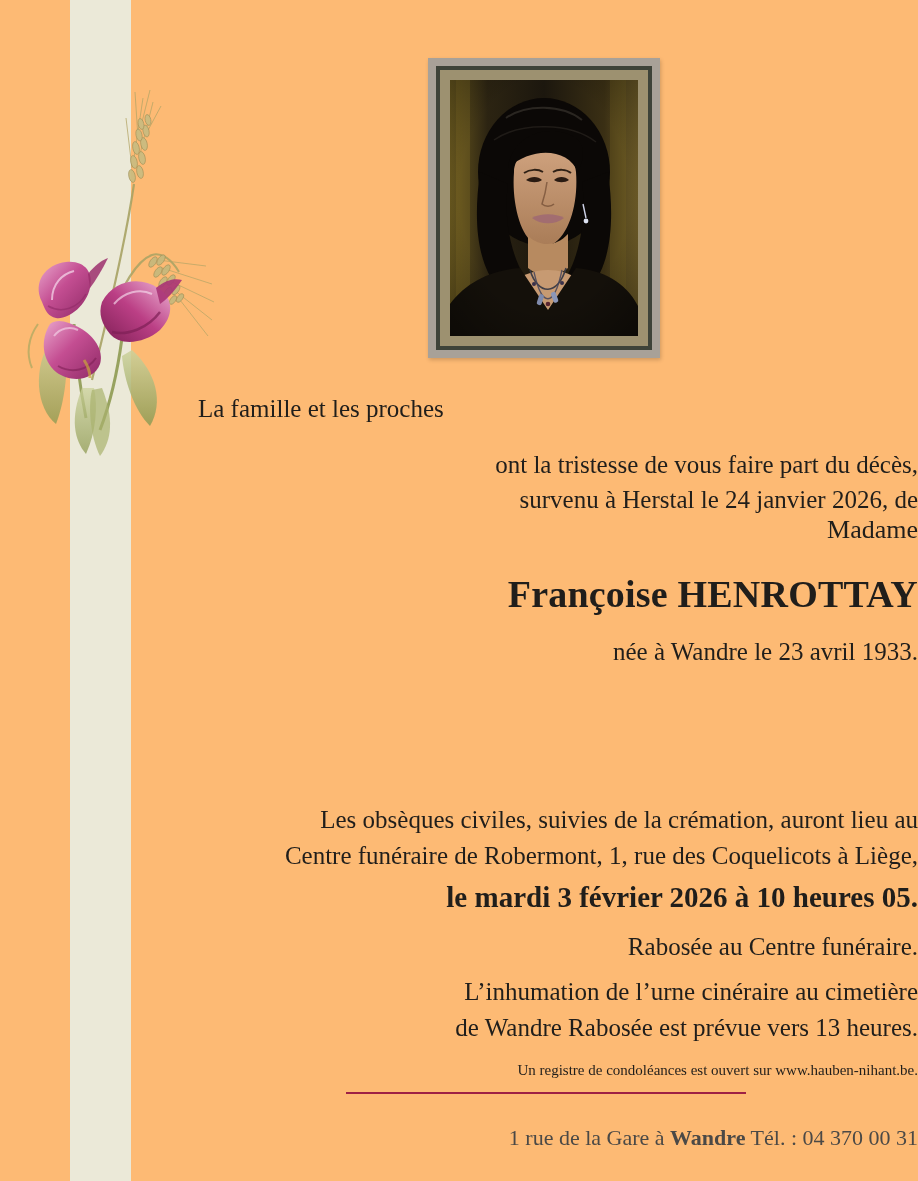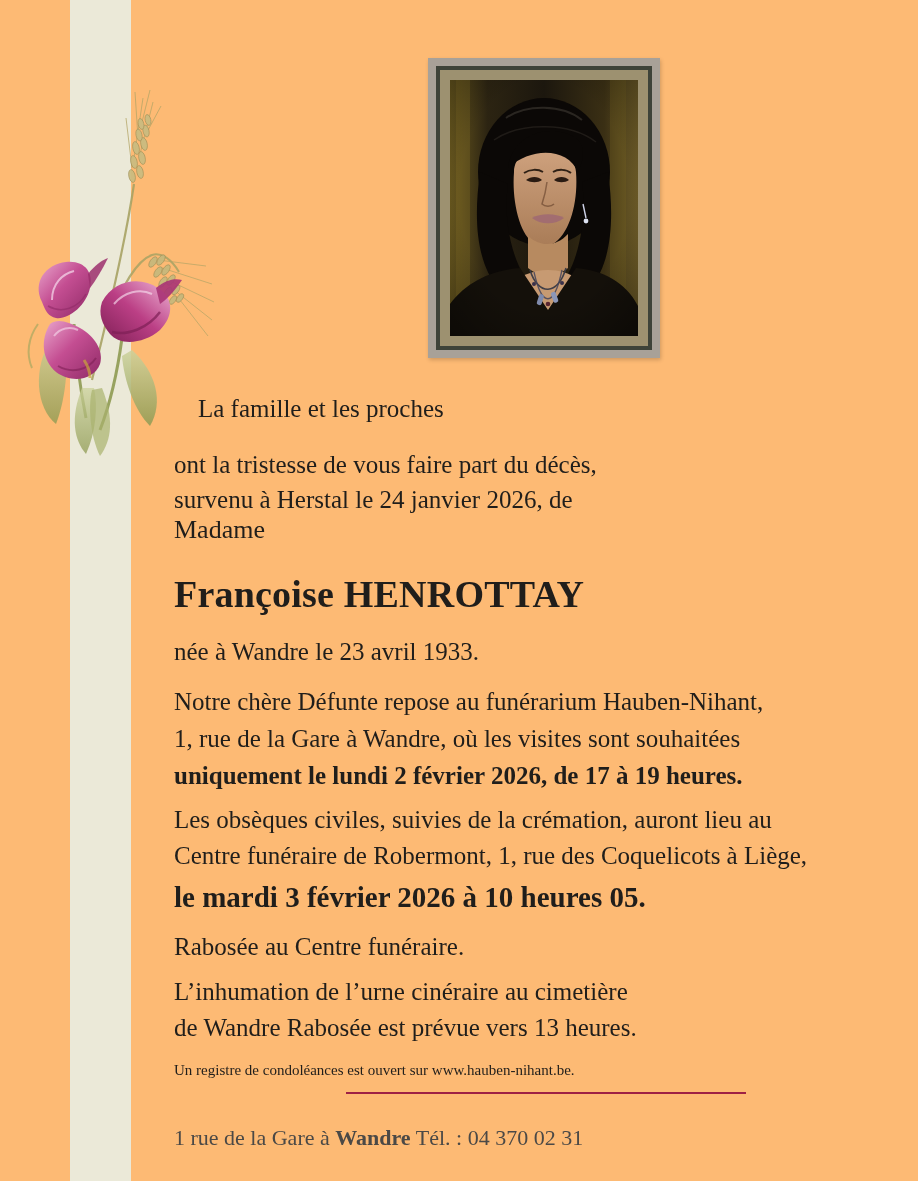--- a/index.html
+++ b/index.html
@@ -21,21 +21,21 @@
     position:absolute;left:428px;top:58px;width:232px;height:300px;
     background:#a8a198;
     box-shadow:1px 2px 4px rgba(0,0,0,.18);
   }
   .frame-line{position:absolute;left:8px;top:8px;right:8px;bottom:8px;background:#3e4339;}
   .frame-mat{position:absolute;left:12px;top:12px;right:12px;bottom:12px;background:#9d9170;}
   .photo{position:absolute;left:22px;top:22px;width:188px;height:256px;display:block;}
   
   .tblock{
     position:absolute;left:174px;width:744px;
-    text-align:left;
+    text-align:right;
     font-size:25px;line-height:37px;
     color:#201e1b;
   }
   .bl{display:block;}
   .opening{top:394px;text-align:left;padding-left:24px;line-height:30px;box-sizing:border-box;}
   .sorrow{top:447px;line-height:35px;}
   .madame{top:513px;font-weight:normal;font-size:26px;line-height:34px;}
   .name{top:572px;font-weight:bold;font-size:38px;line-height:44px;letter-spacing:0.2px;}
   .birth{top:635px;line-height:34px;}
   .repose{top:683px;}
@@ -216,39 +216,34 @@
 
   <div class="tblock sorrow">
     <span class="bl">ont la tristesse de vous faire part du décès,</span>
     <span class="bl">survenu à Herstal le 24 janvier 2026, de</span>
   </div>
 
   <div class="tblock madame">Madame</div>
   <div class="tblock name">Françoise HENROTTAY</div>
   <div class="tblock birth">née à Wandre le 23 avril 1933.</div>
 
-  <div class="tblock repose">
-    <span class="bl">Notre chère Défunte repose au funérarium Hauben-Nihant,</span>
-    <span class="bl">1, rue de la Gare à Wandre, où les visites sont souhaitées</span>
-    <span class="bl bold-line">uniquement le lundi 2 février 2026, de 17 à 19 heures.</span>
-  </div>
 
   <div class="tblock obseques">
     <span class="bl">Les obsèques civiles, suivies de la crémation, auront lieu au</span>
     <span class="bl">Centre funéraire de Robermont, 1, rue des Coquelicots à Liège,</span>
   </div>
 
   <div class="tblock mardi">le mardi 3 février 2026 à 10 heures 05.</div>
   <div class="tblock reunion">Rabosée au Centre funéraire.</div>
 
   <div class="tblock inhum">
     <span class="bl">L’inhumation de l’urne cinéraire au cimetière</span>
     <span class="bl">de Wandre Rabosée est prévue vers 13 heures.</span>
   </div>
 
   <div class="tblock registre">Un registre de condoléances est ouvert sur www.hauben-nihant.be.</div>
 
   <div class="divider"></div>
 
 
-  <div class="tblock footer-addr"><span>1 rue de la Gare à </span><span class="city">Wandre</span><span> Tél. : 04 370 02 31</span></div>
+  <div class="tblock footer-addr"><span>1 rue de la Gare à </span><span class="city">Wandre</span><span> Tél. : 04 370 00 31</span></div>
 
 </div>
 
 </body></html>

